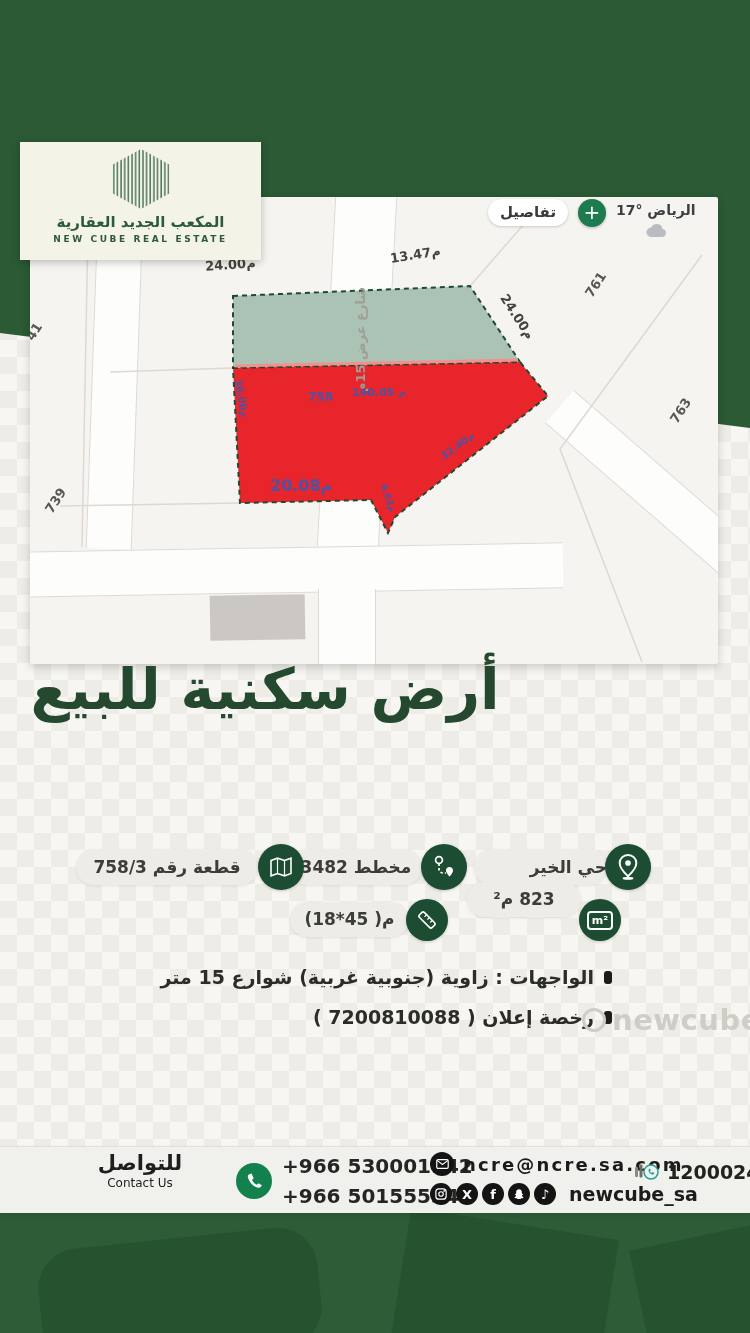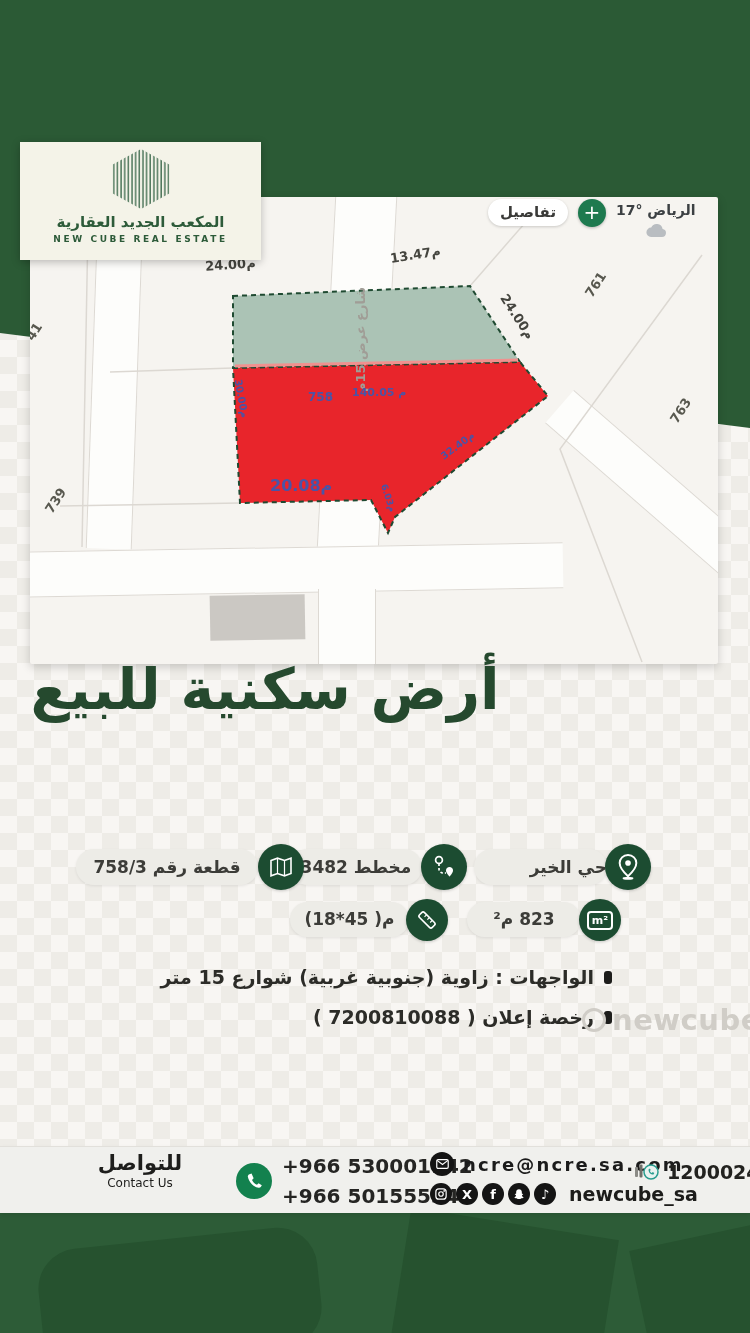--- a/index.html
+++ b/index.html
@@ -164,21 +164,21 @@
   </div>
   <div class="pill" style="left:76px;top:849px;width:182px;height:36px;line-height:36px;">قطعة رقم 758/3</div>
   <div class="bcircle" style="left:258px;top:844px;width:46px;height:46px;">
     <svg width="24" height="22" viewBox="0 0 24 22">
       <path d="M2 4.5 8.5 2.2 15.5 4.5 22 2.2V17.5L15.5 19.8 8.5 17.5 2 19.8Z" fill="none" stroke="#fff" stroke-width="1.6"></path>
       <line x1="8.5" y1="2.5" x2="8.5" y2="17.2" stroke="#fff" stroke-width="1.2"></line>
       <line x1="15.5" y1="4.8" x2="15.5" y2="19.5" stroke="#fff" stroke-width="1.2"></line>
     </svg>
   </div>
 
-  <div class="pill" style="left:467px;top:902px;width:114px;height:35px;line-height:35px;">823 م²</div>
+  <div class="pill" style="left:467px;top:882px;width:114px;height:35px;line-height:35px;">823 م²</div>
   <div class="bcircle" style="left:579px;top:899px;width:42px;height:42px;">
     <span class="m2box">m²</span>
   </div>
   <div class="pill" style="left:290px;top:902px;width:119px;height:35px;line-height:35px;direction:ltr;">م( 45*18)</div>
   <div class="bcircle" style="left:406px;top:899px;width:42px;height:42px;">
     <svg width="26" height="26" viewBox="0 0 26 26">
       <g transform="rotate(45 13 13)">
         <rect x="4" y="9.5" width="18" height="7" rx="2" fill="none" stroke="#fff" stroke-width="1.6"></rect>
         <line x1="9" y1="9.5" x2="9" y2="12.5" stroke="#fff" stroke-width="1.2"></line>
         <line x1="13" y1="9.5" x2="13" y2="12.5" stroke="#fff" stroke-width="1.2"></line>

